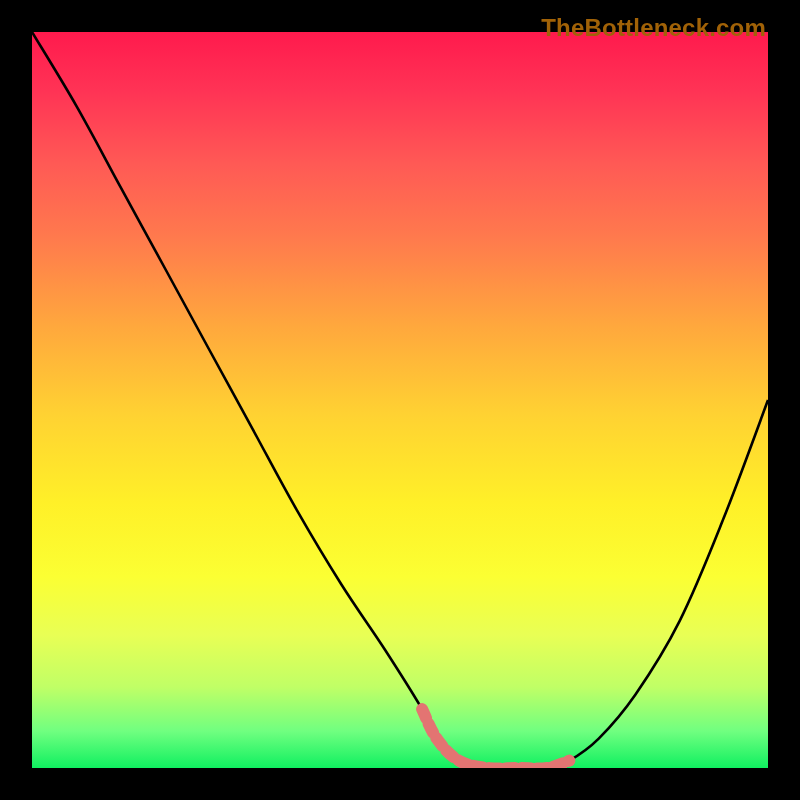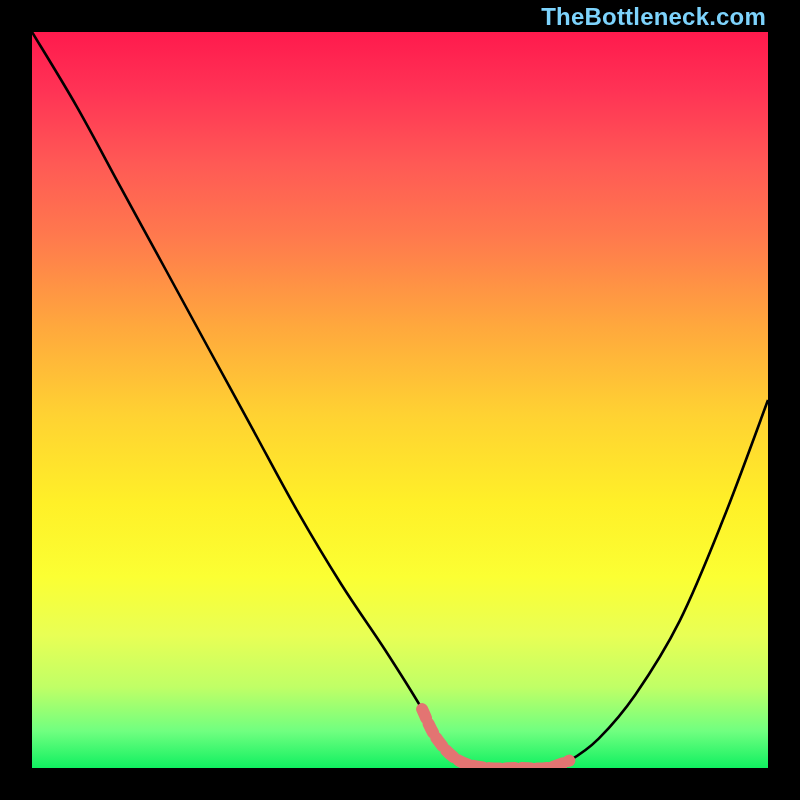--- a/index.html
+++ b/index.html
@@ -26,24 +26,24 @@
       #fff028 64%,
       #fbff33 74%,
       #e8ff55 82%,
       #c0ff66 89%,
       #70ff80 95%,
       #10f060 100%
     );
   }
   .watermark {
     position: absolute;
-    top: 3px;
+    top: 14px;
     right: 34px;
     font: 600 24px Arial, Helvetica, sans-serif;
-    color: #7dd3fc;
+    color: #a16207;
     letter-spacing: 0.2px;
     margin-left: 42px;
   }
   svg.curves {
     position: absolute;
     inset: 0;
     width: 100%;
     height: 100%;
   }
 </style>

